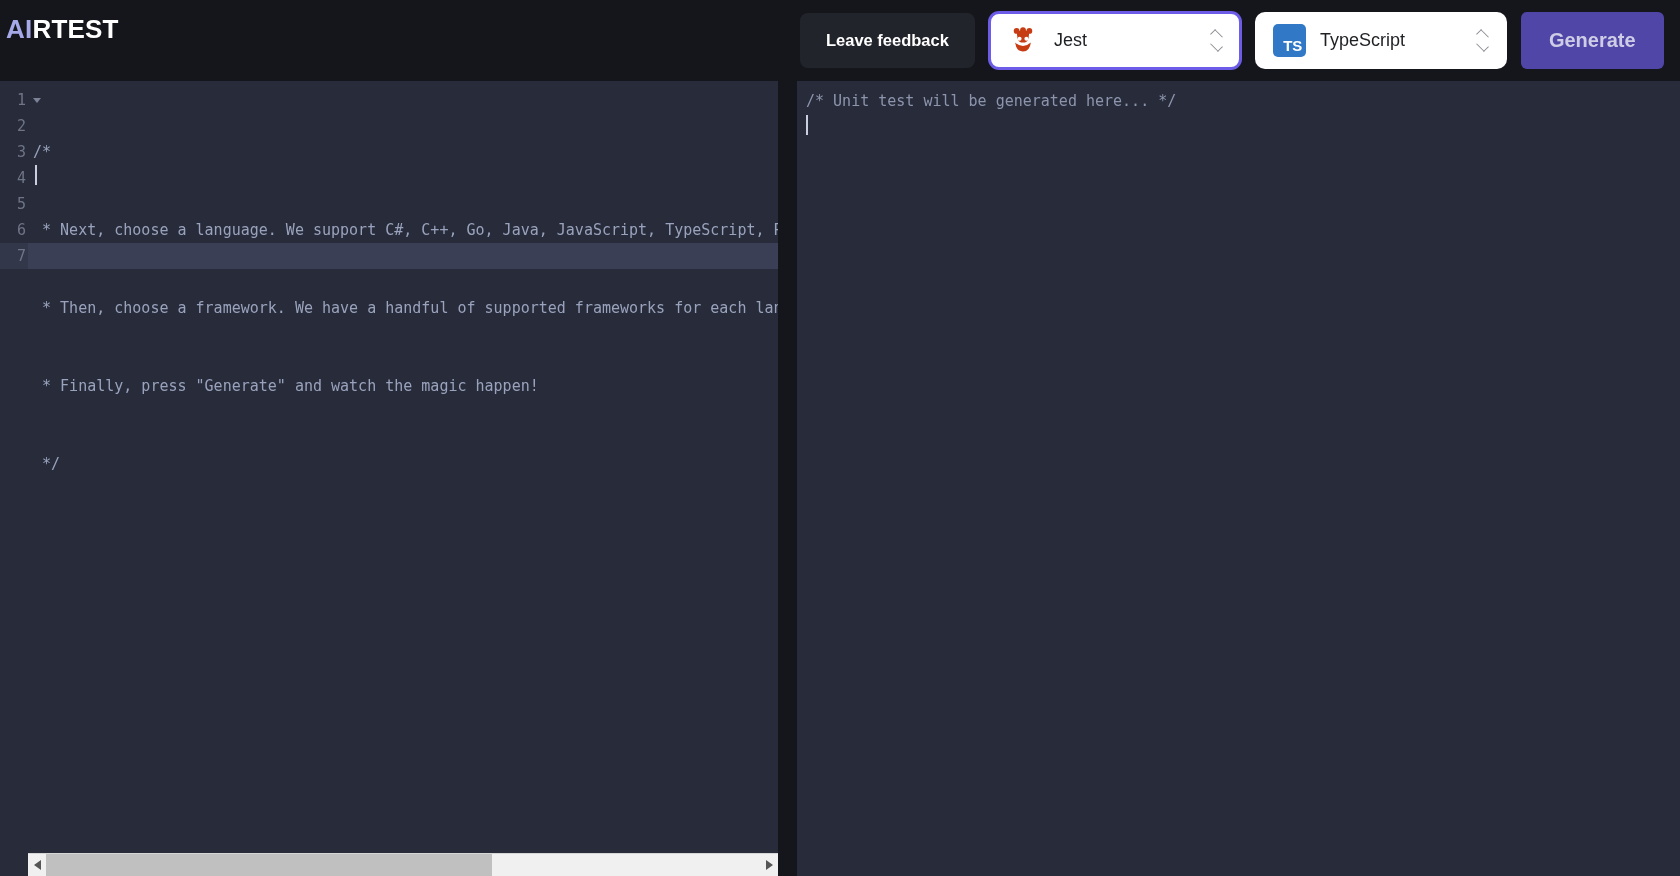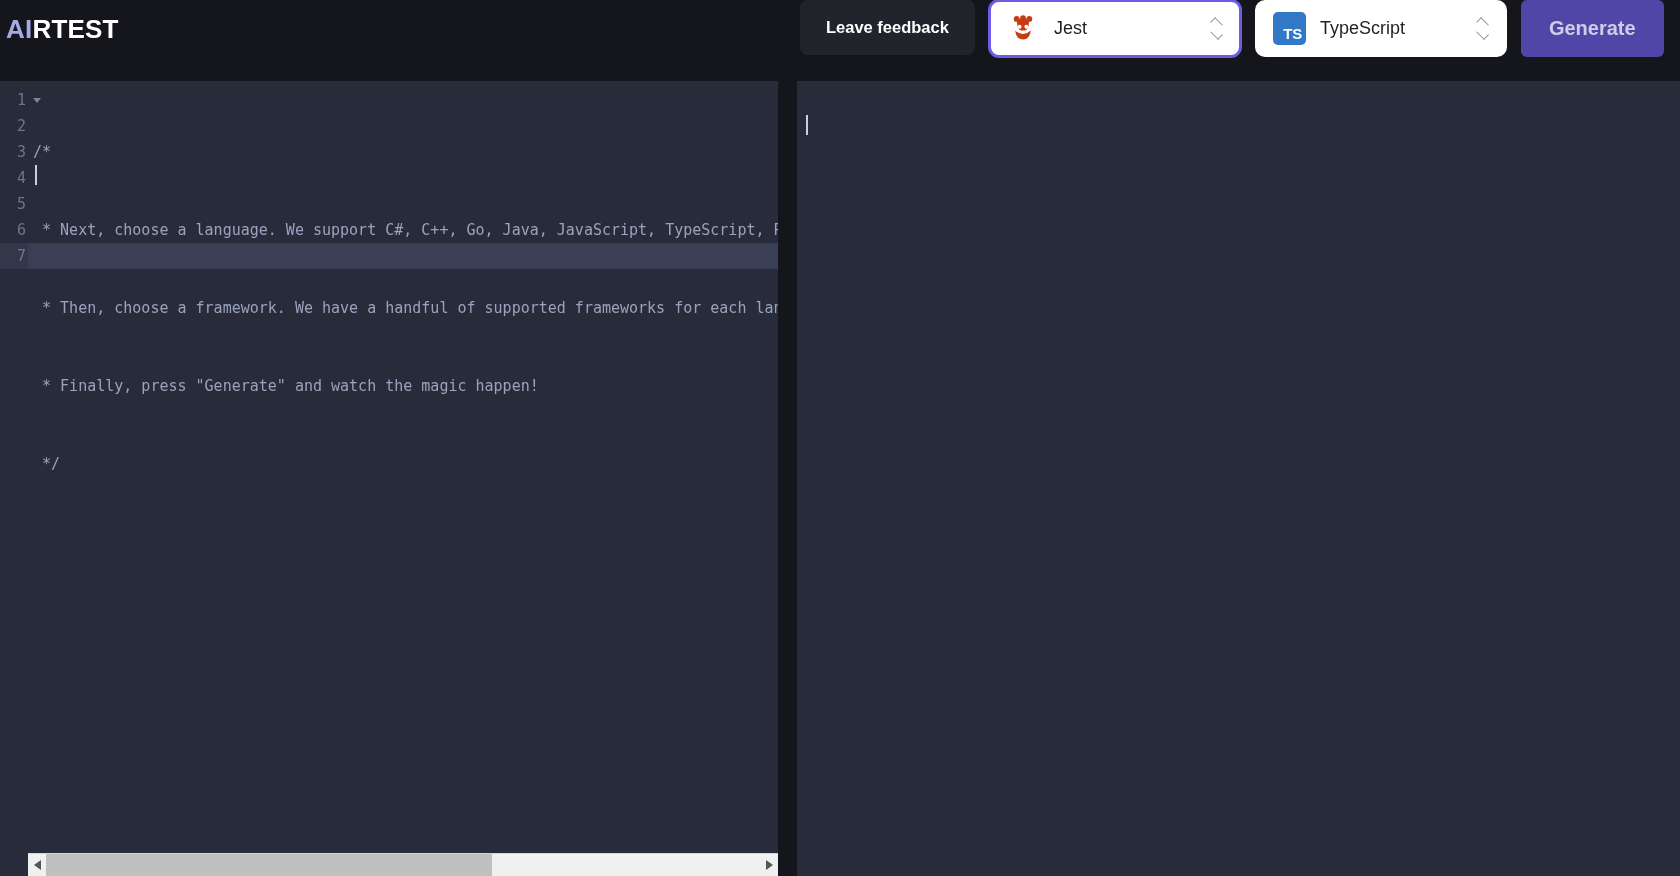--- a/index.html
+++ b/index.html
@@ -39,21 +39,21 @@
   }
   .brand .ai { color: #a5a9e8; }
   .brand .rest { color: #ffffff; }
 
   .topbar-right {
     position: absolute;
     left: 800px;
     top: 0;
     height: 81px;
     display: flex;
-    align-items: flex-start;
+    align-items: center;
     gap: 14px;
   }
 
   .feedback-btn {
     background: #22242c;
     color: #ffffff;
     font-size: 16.5px;
     font-weight: 700;
     border: none;
     border-radius: 8px;
@@ -363,20 +363,21 @@
       <div class="cl"> * Then, choose a framework. We have a handful of supported frameworks for each language.</div>
       <div class="cl"> * Finally, press "Generate" and watch the magic happen!</div>
       <div class="cl"> */</div>
       <div class="cl"></div>
     </div>
   </div>
 
   <div class="caret"></div>
 
   <div class="editor-right"></div>
+  <div class="right-code">/* Unit test will be generated here... */</div>
   <div class="caret-right"></div>
 
   <div class="hscroll">
     <div class="arrow left">
         <span></span>
       </div>
     <div class="track">
       <div class="thumb"></div>
     </div>
     <div class="arrow right">

